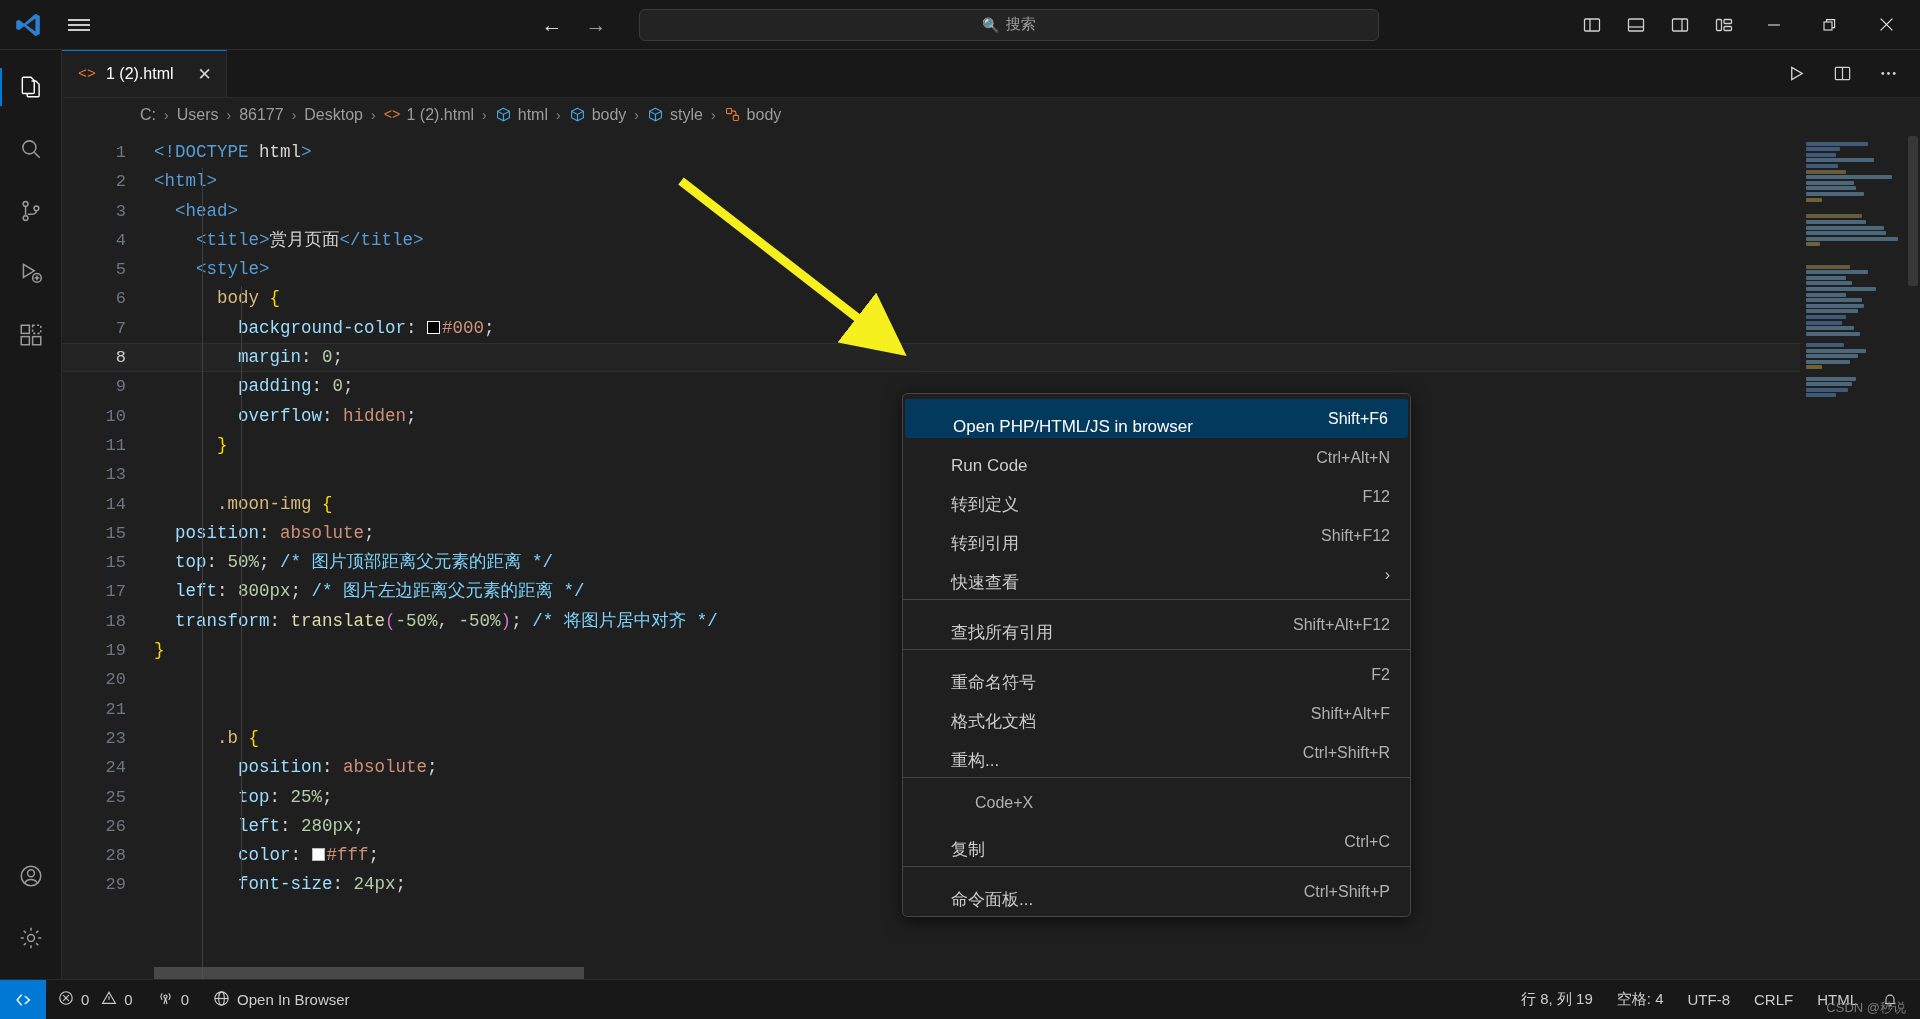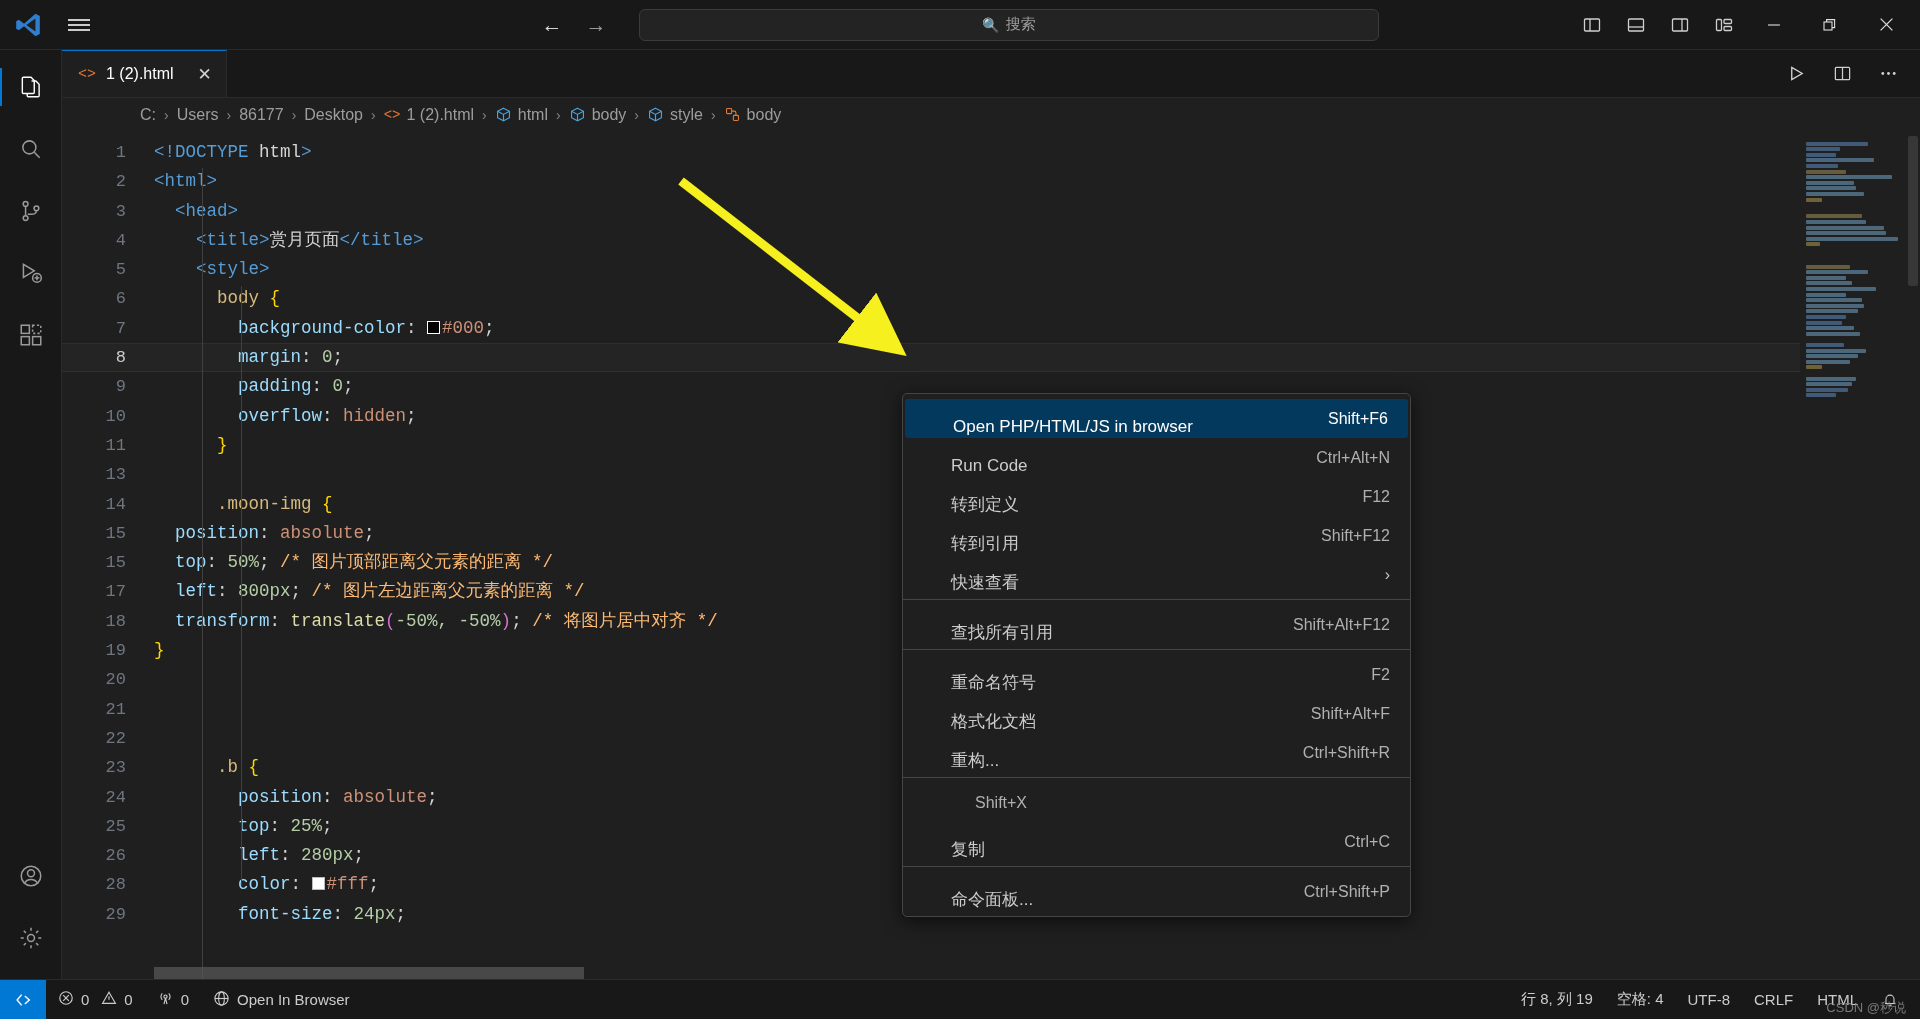--- a/index.html
+++ b/index.html
@@ -85,21 +85,21 @@
   .lnum.cur { color: #cccccc; }
   .ctext { flex: 1 1 auto; }
   
   .t-tag { color: #569cd6; }
   .t-sel { color: #d7ba7d; }
   .t-prop { color: #9cdcfe; }
   .t-val { color: #ce9178; }
   .t-num { color: #b5cea8; }
   .t-brace { color: #ffd700; }
   .t-brace2 { color: #da70d6; }
-  .t-comment { color: #fdba74; }
+  .t-comment { color: #7dd3fc; }
   .t-plain { color: #d4d4d4; }
   .t-fn { color: #dcdcaa; }
   .swatch { display:inline-block; width: 13px; height: 13px; background: #000; border: 1px solid #fff; vertical-align: middle; margin: 0 2px 2px 0; }
   .swatch.white { background: #fff; border: 1px solid #bbb; }
   .indent-guide { position: absolute; top: 0; bottom: 0; width: 1px; background: #404040; }
 
   
   .minimap { width: 120px; flex: 0 0 120px; background: #1f1f1f; position: relative; padding-top: 8px; overflow:hidden; }
   .mm-line { height: 4px; margin: 1.6px 0 1.6px 6px; border-radius: 1px; }
   .mm-scroll { position:absolute; right: 2px; top: 4px; width: 10px; height: 150px; background: #4b4b4b; opacity:.55; border-radius: 2px;}
@@ -376,21 +376,20 @@
             <div class="cline"><div class="lnum">11</div><div class="ctext"><span class="t-brace">      }</span></div></div>
             <div class="cline"><div class="lnum">13</div><div class="ctext"></div></div>
             <div class="cline"><div class="lnum">14</div><div class="ctext"><span class="t-sel">      .moon-img </span><span class="t-brace">{</span></div></div>
             <div class="cline"><div class="lnum">15</div><div class="ctext"><span class="t-prop">  position</span><span class="t-plain">: </span><span class="t-val">absolute</span><span class="t-plain">;</span></div></div>
             <div class="cline"><div class="lnum">15</div><div class="ctext"><span class="t-prop">  top</span><span class="t-plain">: </span><span class="t-num">50%</span><span class="t-plain">; </span><span class="t-comment">/* 图片顶部距离父元素的距离 */</span></div></div>
             <div class="cline"><div class="lnum">17</div><div class="ctext"><span class="t-prop">  left</span><span class="t-plain">: </span><span class="t-num">800px</span><span class="t-plain">; </span><span class="t-comment">/* 图片左边距离父元素的距离 */</span></div></div>
             <div class="cline"><div class="lnum">18</div><div class="ctext"><span class="t-prop">  transform</span><span class="t-plain">: </span><span class="t-fn">translate</span><span class="t-brace2">(</span><span class="t-num">-50%, -50%</span><span class="t-brace2">)</span><span class="t-plain">; </span><span class="t-comment">/* 将图片居中对齐 */</span></div></div>
             <div class="cline"><div class="lnum">19</div><div class="ctext"><span class="t-brace">}</span></div></div>
             <div class="cline"><div class="lnum">20</div><div class="ctext"></div></div>
             <div class="cline"><div class="lnum">21</div><div class="ctext"></div></div>
-            <div class="cline"><div class="lnum">22</div><div class="ctext"></div></div>
             <div class="cline"><div class="lnum">23</div><div class="ctext"><span class="t-sel">      .b </span><span class="t-brace">{</span></div></div>
             <div class="cline"><div class="lnum">24</div><div class="ctext"><span class="t-prop">        position</span><span class="t-plain">: </span><span class="t-val">absolute</span><span class="t-plain">;</span></div></div>
             <div class="cline"><div class="lnum">25</div><div class="ctext"><span class="t-prop">        top</span><span class="t-plain">: </span><span class="t-num">25%</span><span class="t-plain">;</span></div></div>
             <div class="cline"><div class="lnum">26</div><div class="ctext"><span class="t-prop">        left</span><span class="t-plain">: </span><span class="t-num">280px</span><span class="t-plain">;</span></div></div>
             <div class="cline"><div class="lnum">28</div><div class="ctext"><span class="t-prop">        color</span><span class="t-plain">: </span><span class="swatch white"></span><span class="t-val">#fff</span><span class="t-plain">;</span></div></div>
             <div class="cline"><div class="lnum">29</div><div class="ctext"><span class="t-prop">        font-size</span><span class="t-plain">: </span><span class="t-num">24px</span><span class="t-plain">;</span></div></div>
           </div>
         <div class="minimap" id="minimap-root">
           <div class="mm-scroll"></div>
         <div class="mm-line" style="background: rgb(76, 111, 150); width: 62px; opacity: 0.75;"></div>
@@ -477,21 +476,21 @@
           <div class="ctx-item">
             <span class="ctx-label">格式化文档</span>
             <span class="ctx-key">Shift+Alt+F</span>
           </div>
           <div class="ctx-item">
             <span class="ctx-label">重构...</span>
             <span class="ctx-key">Ctrl+Shift+R</span>
           </div>
           <div class="ctx-sep"></div>
           <div class="ctx-item">
-            <span class="ctx-key">Shift+X</span>
+            <span class="ctx-key">Code+X</span>
           </div>
           <div class="ctx-item">
             <span class="ctx-label">复制</span>
             <span class="ctx-key">Ctrl+C</span>
           </div>
           <div class="ctx-sep"></div>
           <div class="ctx-item">
             <span class="ctx-label">命令面板...</span>
             <span class="ctx-key">Ctrl+Shift+P</span>
           </div>

